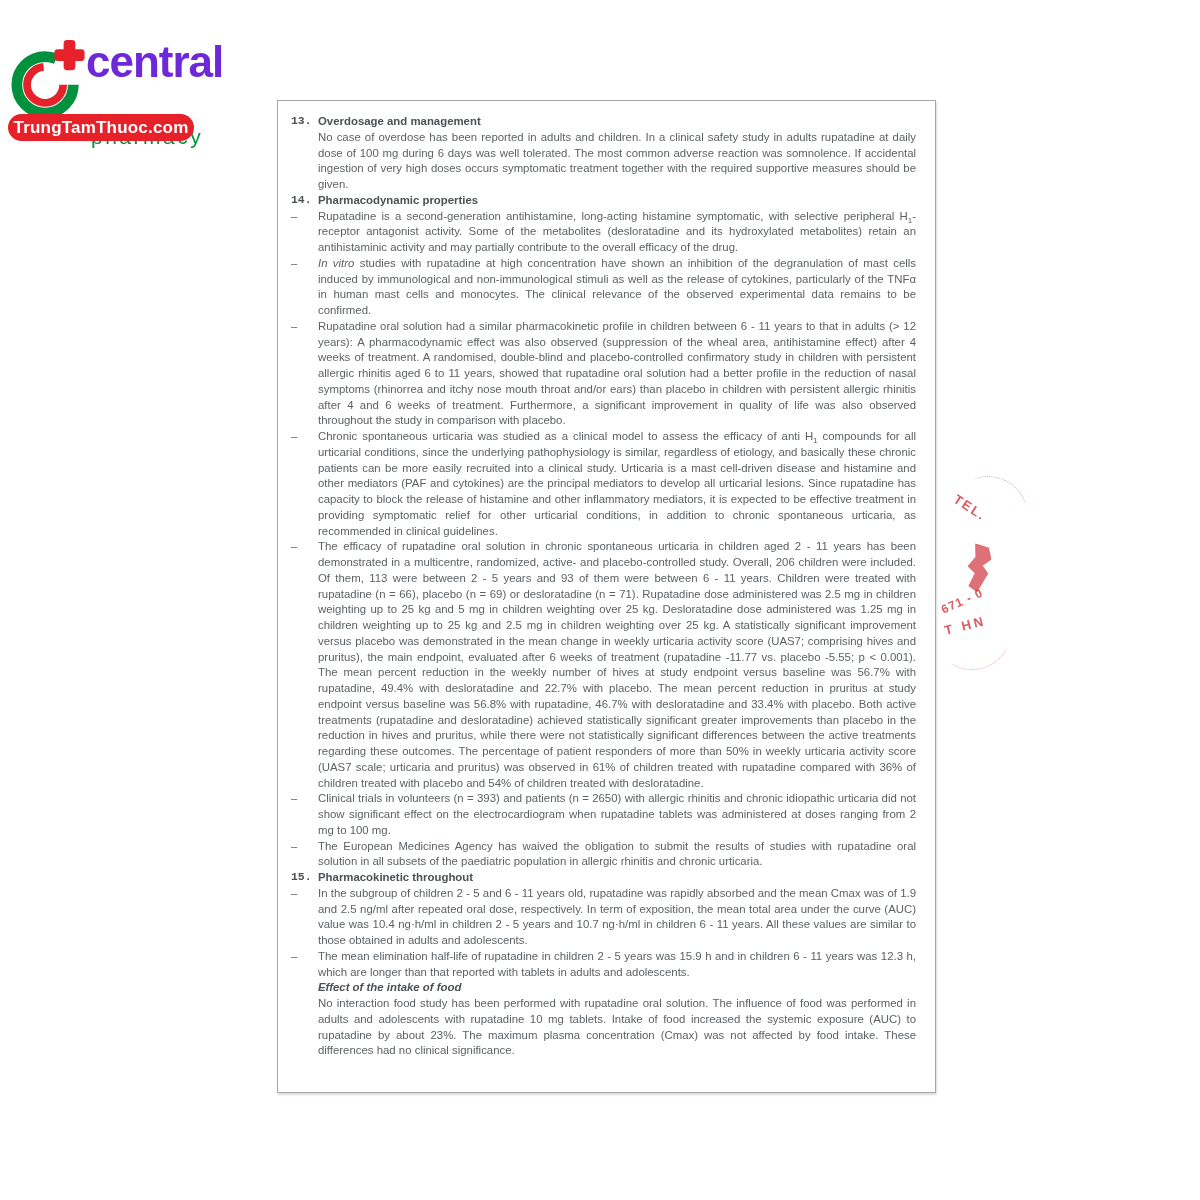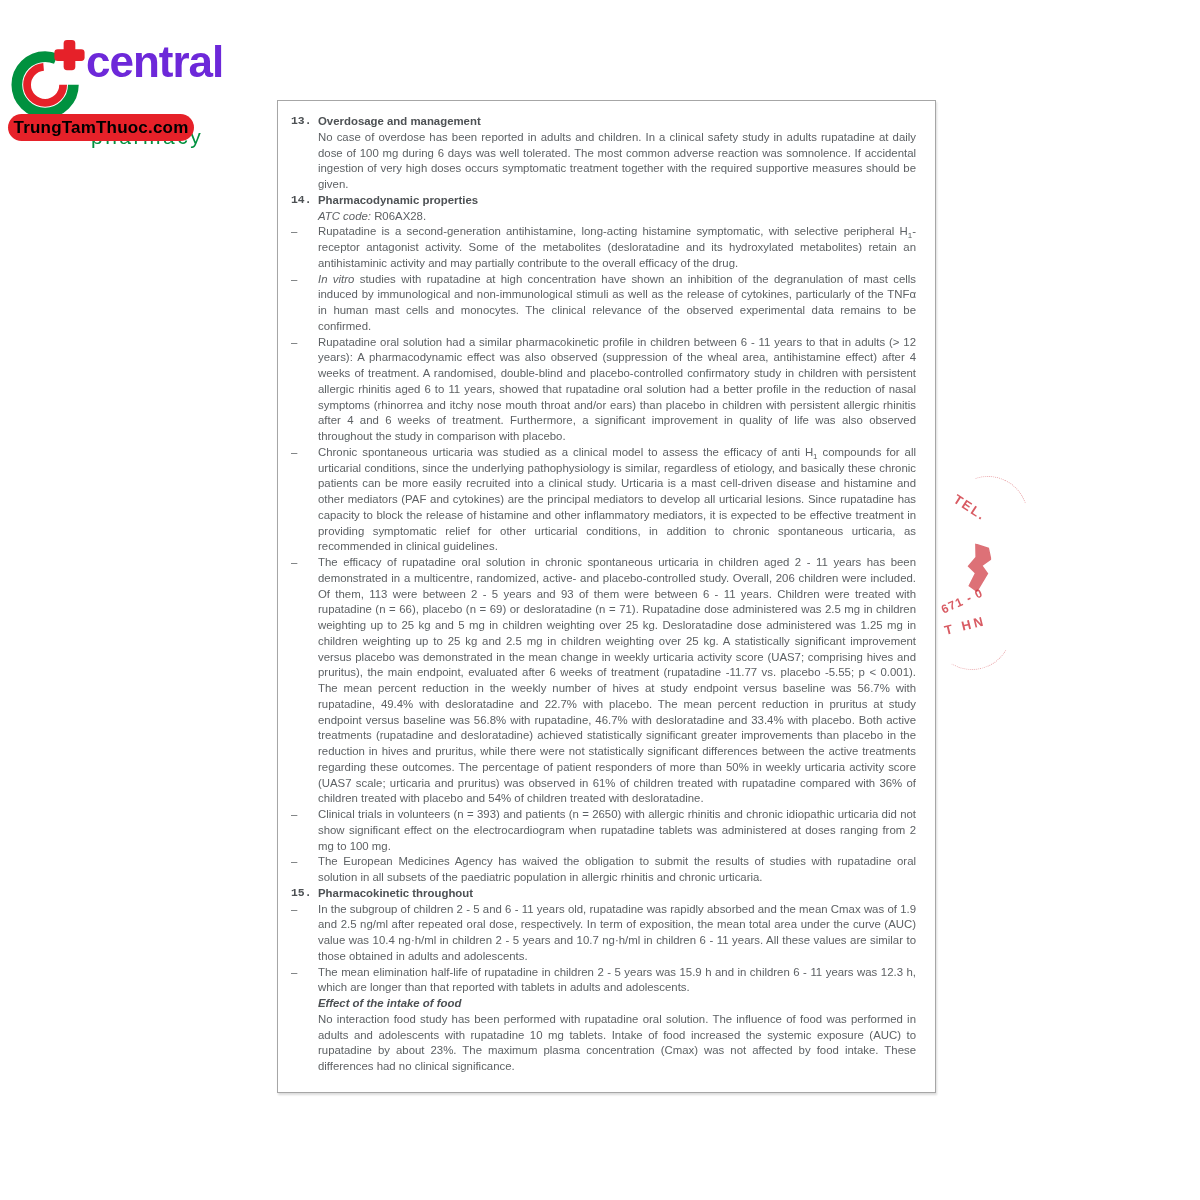--- a/index.html
+++ b/index.html
@@ -8,21 +8,21 @@
 
   
   #logo{position:absolute;left:8px;top:34px;width:220px;height:112px;}
   #logo-icon{position:absolute;left:2px;top:2px;}
   .brand-word{position:absolute;left:78px;top:6px;font-size:44px;font-weight:bold;
               letter-spacing:-1px;color:#6d28d9;line-height:1;}
   .brand-sub{position:absolute;left:83px;top:52px;font-size:21px;font-weight:normal;
              letter-spacing:2.5px;color:#00913f;line-height:1;margin-top:40px;}
   .banner{position:absolute;left:0px;top:80px;width:186px;height:27px;background:#e62129;
           border-radius:14px;display:flex;align-items:center;justify-content:center;}
-  .banner span{color:#000000;font-weight:bold;font-size:17px;letter-spacing:.2px;}
+  .banner span{color:#ffffff;font-weight:bold;font-size:17px;letter-spacing:.2px;}
 
   
   #sheet{position:absolute;left:277px;top:100px;width:659px;height:993px;
          border:1px solid #a6a6a6;box-sizing:border-box;background:#fff;
          box-shadow:1px 2px 2px rgba(0,0,0,.14);
          padding:13px 19px 8px 13px;overflow:hidden;}
   #doc{font-size:11.4px;line-height:15.75px;color:#5d6164;}
   .row{display:flex;align-items:flex-start;}
   .marker{flex:0 0 27px;}
   .num{font-weight:bold;color:#4d5154;font-family:Liberation Mono, monospace;}
@@ -76,24 +76,20 @@
         </div>
         <div class="row">
           <span class="marker"></span>
           <div class="text just"><span>No case of overdose has been reported in adults and children. In a clinical safety study in adults rupatadine at daily dose of 100 mg during 6 days was well tolerated. The most common adverse reaction was somnolence. If accidental ingestion of very high doses occurs symptomatic treatment together with the required supportive measures should be given.</span></div>
         </div>
         <div class="row">
           <span class="marker num">14.</span>
           <div class="text heading">Pharmacodynamic properties</div>
         </div>
         <div class="row">
-          <span class="marker"></span>
-          <div class="text plain"><em>ATC code:</em><span> R06AX28.</span></div>
-        </div>
-        <div class="row">
           <span class="marker">–</span>
           <div class="text just"><span>Rupatadine is a second-generation antihistamine, long-acting histamine symptomatic, with selective peripheral H</span><sub>1</sub><span>-receptor antagonist activity. Some of the metabolites (desloratadine and its hydroxylated metabolites) retain an antihistaminic activity and may partially contribute to the overall efficacy of the drug.</span></div>
         </div>
         <div class="row">
           <span class="marker">–</span>
           <div class="text just"><em>In vitro</em><span> studies with rupatadine at high concentration have shown an inhibition of the degranulation of mast cells induced by immunological and non-immunological stimuli as well as the release of cytokines, particularly of the TNFα in human mast cells and monocytes. The clinical relevance of the observed experimental data remains to be confirmed.</span></div>
         </div>
         <div class="row">
           <span class="marker">–</span>
           <div class="text just"><span>Rupatadine oral solution had a similar pharmacokinetic profile in children between 6 - 11 years to that in adults (&gt; 12 years): A pharmacodynamic effect was also observed (suppression of the wheal area, antihistamine effect) after 4 weeks of treatment. A randomised, double-blind and placebo-controlled confirmatory study in children with persistent allergic rhinitis aged 6 to 11 years, showed that rupatadine oral solution had a better profile in the reduction of nasal symptoms (rhinorrea and itchy nose mouth throat and/or ears) than placebo in children with persistent allergic rhinitis after 4 and 6 weeks of treatment. Furthermore, a significant improvement in quality of life was also observed throughout the study in comparison with placebo.</span></div>

